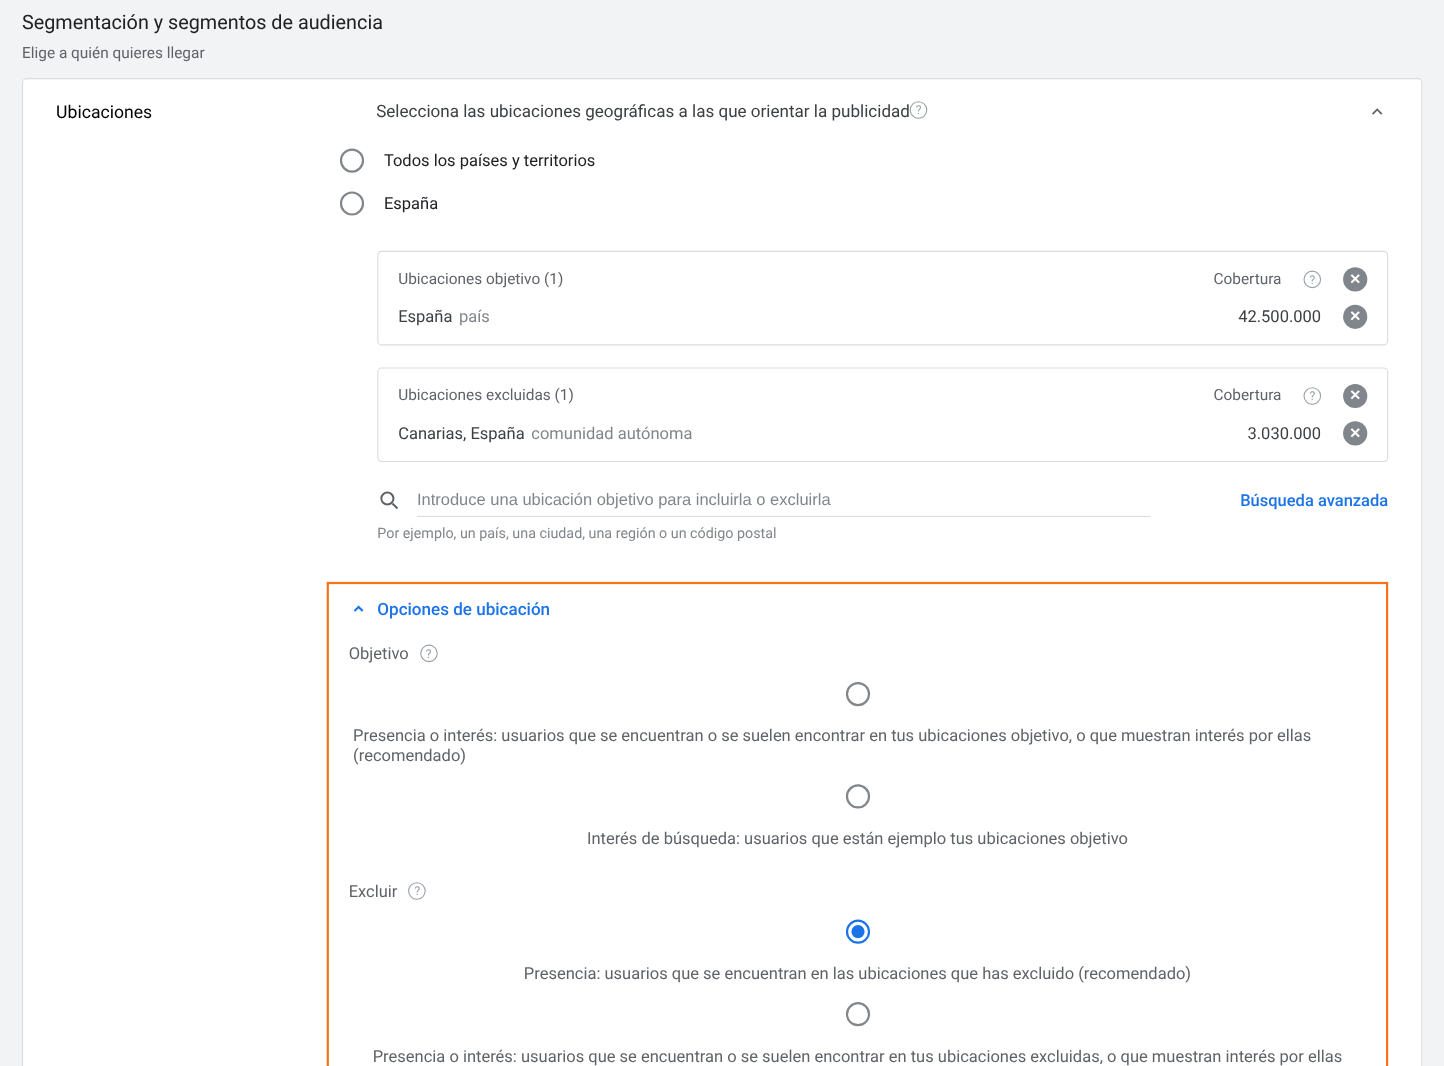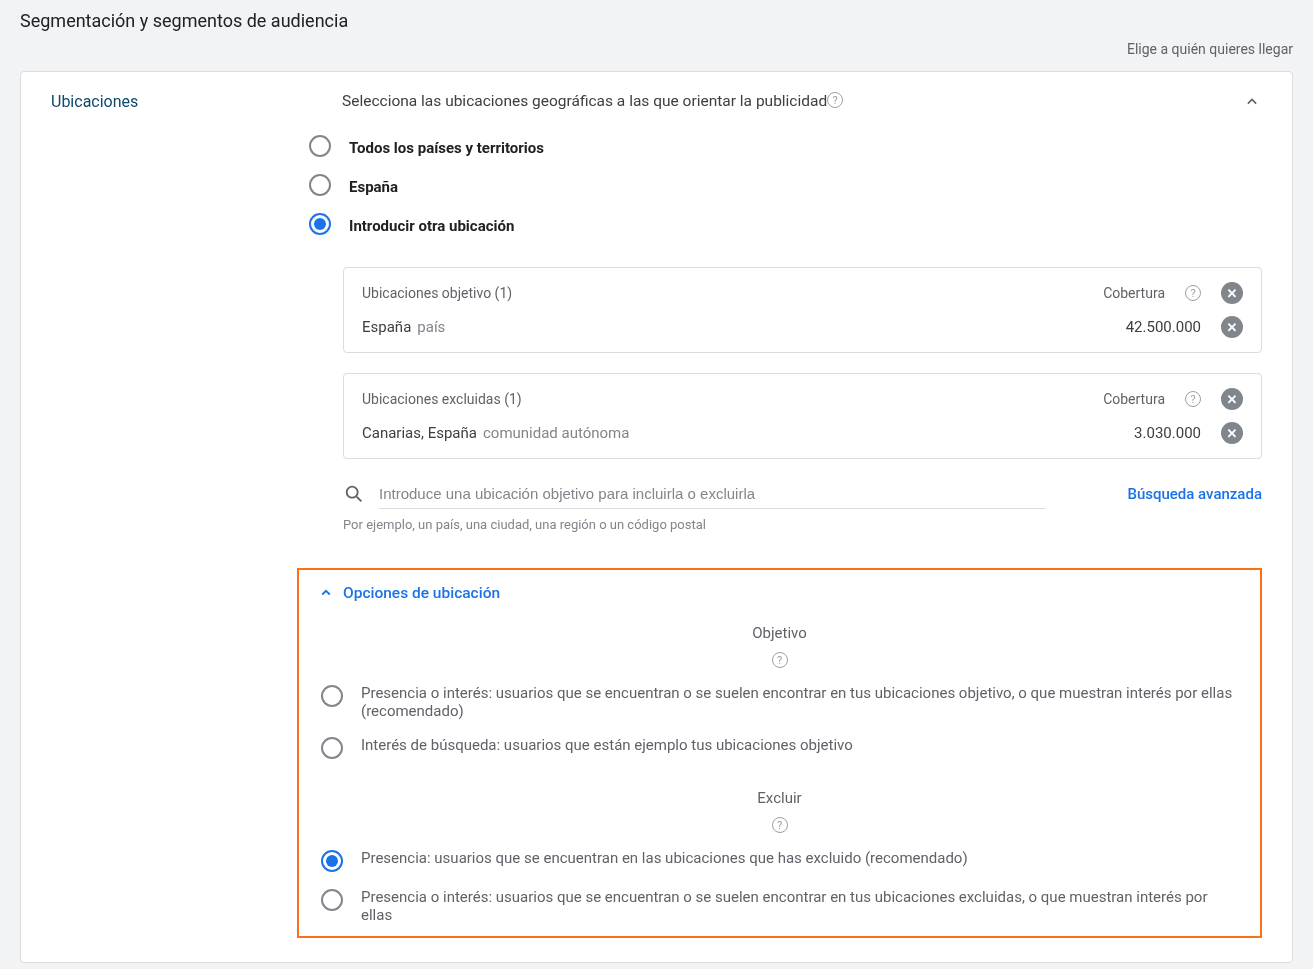--- a/index.html
+++ b/index.html
@@ -14,37 +14,36 @@
 }
 .header h1 {
   font-size: 18px;
   font-weight: 400;
   color: #202124;
   margin-bottom: 10px;
 }
 .header .sub {
   font-size: 14px;
   color: #5f6368;
-  text-align: right;
 }
 .card {
   background: #fff;
   margin: 0 20px 20px 20px;
   border: 1px solid #dadce0;
   border-radius: 4px;
   padding: 20px 30px 24px 30px;
 }
 .card-row { display: flex; }
 .card-left {
   width: 258px;
   flex-shrink: 0;
 }
 .card-left .section-title {
   font-size: 16px;
-  color: #0c4a6e;
+  color: #000000;
 }
 .card-main { flex: 1; position: relative; }
 .desc-row {
   display: flex;
   align-items: flex-start;
   gap: 0;
   margin-bottom: 16px;
   margin-left: 33px;
 }
 .desc-row .desc {
@@ -60,24 +59,23 @@
   flex-shrink: 0;
 }
 .collapse-toggle {
   position: absolute;
   right: 0; top: 0;
   color: #5f6368;
 }
 .radio-list { margin-bottom: 24px; }
 .radio-row {
   display: flex;
-  align-items: flex-end;
+  align-items: center;
   gap: 18px;
   padding: 8px 0;
-  font-weight: bold;
 }
 .radio {
   width: 22px; height: 22px;
   border: 2px solid #80868b;
   border-radius: 50%;
   flex-shrink: 0;
   margin-top: 1px;
   display: flex; align-items: center; justify-content: center;
 }
 .radio.selected {
@@ -162,32 +160,33 @@
 }
 .expand-row {
   display: flex; align-items: center; gap: 8px;
   margin-bottom: 22px;
 }
 .expand-row .label {
   color: #1a73e8; font-size: 15.5px; font-weight: 500;
 }
 .sub-label-row {
   display: flex; align-items: center; gap: 10px;
-  margin-bottom: 8px; margin-top: 10px; flex-direction: column;
+  margin-bottom: 8px; margin-top: 10px;
 }
 .sub-label { color: #5f6368; font-size: 15px; }
 .red-frame {
   border: 2.5px solid #d93025;
   padding: 4px 4px;
   margin: 2px 0;
   display: flex; align-items: center; gap: 18px;
 }
 .opt-radio-row {
-  display: flex; align-items: flex-start; gap: 18px;
+  display: flex; align-items: center; gap: 18px;
   padding: 8px 4px;
+  flex-direction: column;
 }
 svg { display: block; }
 .clickable { cursor: pointer; }
 </style>
 </head>
 <body>
 
 <div class="header">
   <h1>Segmentación y segmentos de audiencia</h1>
   <div class="sub">Elige a quién quieres llegar</div>
@@ -211,24 +210,20 @@
 
       <div class="radio-list">
         <div class="radio-row clickable">
           <span class="radio"></span>
           <span class="radio-label">Todos los países y territorios</span>
         </div>
         <div class="radio-row clickable">
           <span class="radio"></span>
           <span class="radio-label">España</span>
         </div>
-        <div class="radio-row clickable">
-          <span class="radio selected"></span>
-          <span class="radio-label">Introducir otra ubicación</span>
-        </div>
       </div>
 
       <div class="loc-box">
         <div class="loc-head">
           <span class="title">Ubicaciones objetivo (1)</span>
           <span class="cov">
             <span>Cobertura</span>
             <span class="help-icon clickable">?</span>
           </span>
           <span class="remove-btn clickable">✕</span>

